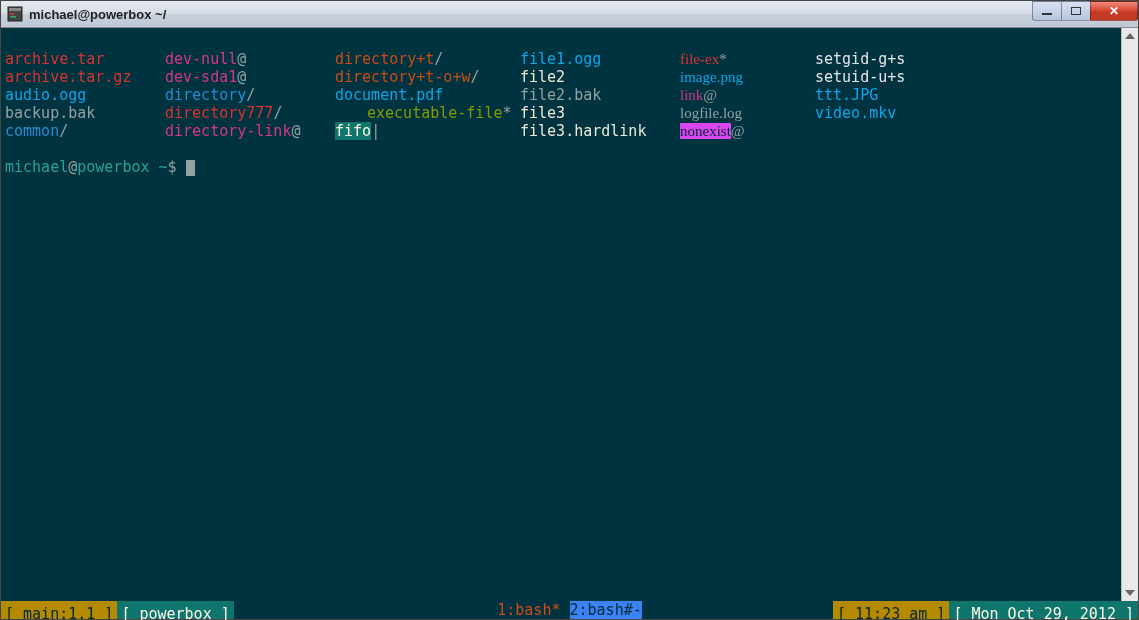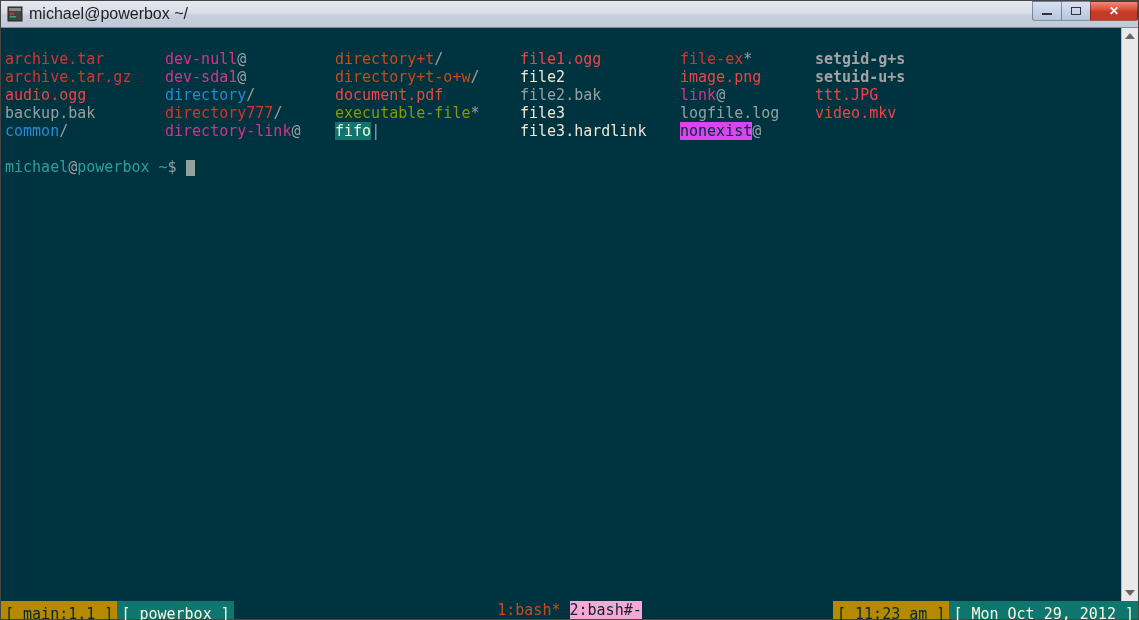--- a/index.html
+++ b/index.html
@@ -25,22 +25,23 @@
     padding-left: 6px;
     position: relative;
     font-family: "Segoe UI", Tahoma, sans-serif;
   }
   .titlebar .app-icon {
     width: 16px; height: 16px;
     margin-right: 6px;
     display:flex; align-items:center; justify-content:center;
   }
   .titlebar .title-text {
-    font-size: 16px;
+    font-size: 13px;
     color: #222;
+    font-weight: bold;
   }
   .window-controls {
     position: absolute;
     top: 0; right: 0;
     display: flex;
     height: 20px;
   }
   .win-btn {
     width: 30px;
     height: 20px;
@@ -100,31 +101,31 @@
   .scrollbar::after{ bottom:5px; border-top:6px solid #666;}
 
   
   .c-user { color: #2aa198; }
   .c-host { color: #2aa198; }
   .c-path { color: #2aa198; }
   .c-cmd  { color: #93a1a1; }
   .c-fg   { color: #93a1a1; }
   .c-red   { color: #dc322f; }
   .c-orange{ color: #cb4b16; }
-  .c-yellow{ color: #ef4444; }
-  .c-green { color: #859900; }
+  .c-yellow{ color: #0ea5e9; }
+  .c-green { color: #859900; margin-left: 32px; }
   .c-blue  { color: #268bd2; }
   .c-white { color: #eee8d5; }
   .c-magenta{ color: #d33682; }
-  .c-violet { color: #a3a3a3; font-weight: bold; }
+  .c-violet { color: #e5e5e5; }
 
   .bg-blue   { background: #0f766e; color:#fdf6e3; }
   .bg-orange { background: #d946ef; color:#002b36; }
   .bg-yellow { background: #b58900; color:#002b36; }
-  .bg-base01 { background: #f9a8d4; color:#002b36; }
+  .bg-base01 { background: #3b82f6; color:#002b36; }
 
   .cursor {
     display: inline-block;
     width: 9px; height: 16px;
     background: #93a1a1;
     vertical-align: text-bottom;
   }
 
   
   .statusbar {
@@ -144,21 +145,21 @@
 
   .row { display:block; }
 
   
   .ls-grid { line-height: 18px; }
   .col { display: inline-block; vertical-align: top; }
   .col1 { width: 160px; }
   .col2 { width: 170px; }
   .col3 { width: 185px; }
   .col4 { width: 160px; }
-  .col5 { width: 135px; }
+  .col5 { width: 135px; font-family: Liberation Serif, serif; }
   .col6 { }
 
 </style>
 </head>
 <body>
 
 <div class="window">
 
   <div class="titlebar">
     <span class="app-icon">

